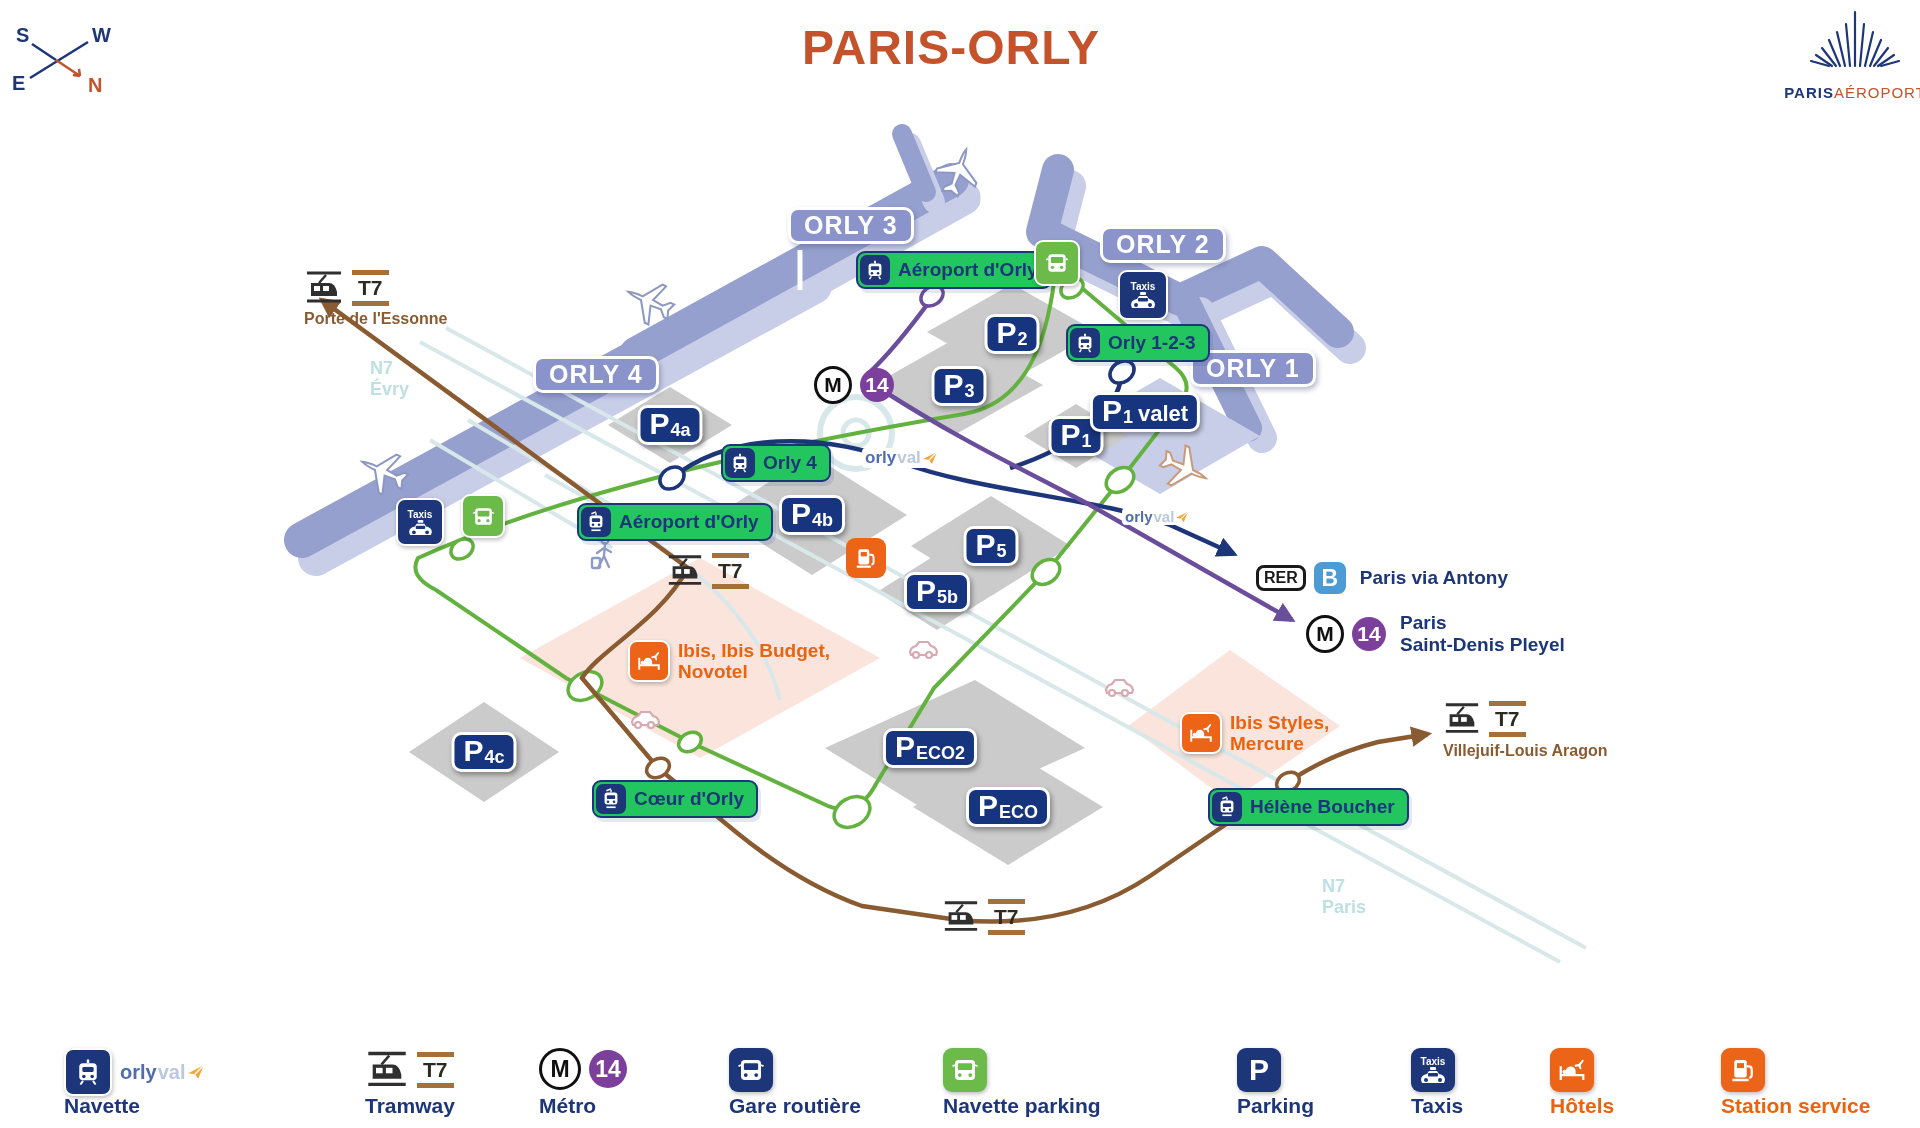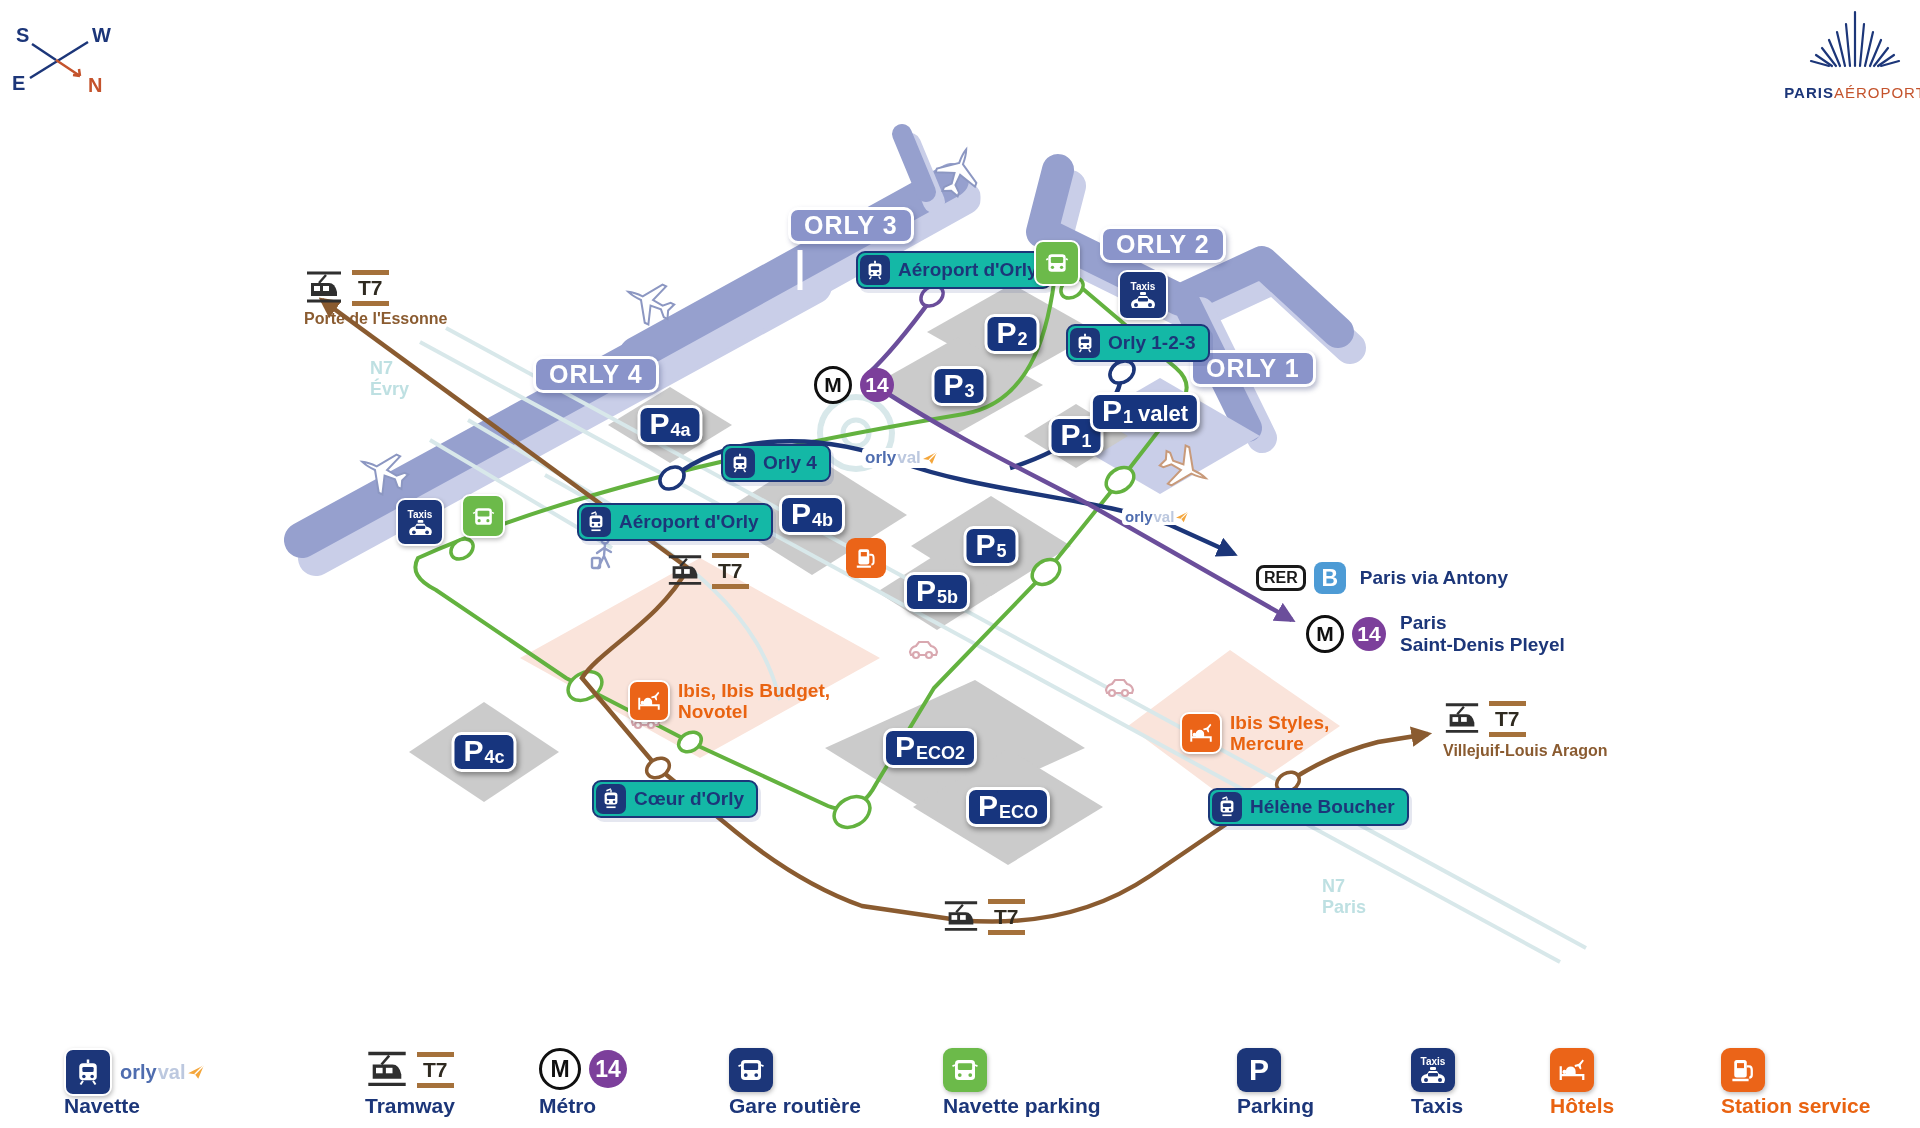--- a/index.html
+++ b/index.html
@@ -7,21 +7,21 @@
           font-family:"Liberation Sans",sans-serif;}
   .abs{position:absolute;}
   
   #title{top:20px;left:50%;transform:translateX(-53%);font-size:48px;font-weight:bold;
          letter-spacing:1px;color:#C4532C;}
   
   .tlabel{background:#8A94CA;border:3px solid #fff;border-radius:10px;color:#fff;
           font-weight:bold;font-size:25px;padding:1px 13px;letter-spacing:1px;
           box-shadow:2px 3px 5px rgba(60,70,120,.35);white-space:nowrap;}
   
-  .stn{display:flex;align-items:center;background:#14b8a6;border:2px solid #1C3679;
+  .stn{display:flex;align-items:center;background:#22c55e;border:2px solid #1C3679;
        border-radius:9px;padding:2px;box-shadow:3px 4px 0 rgba(40,60,130,.12);white-space:nowrap;}
   .stn .ic{width:30px;height:30px;border-radius:7px;background:#1C3679;display:flex;
            align-items:center;justify-content:center;flex:0 0 auto;}
   .stn .txt{font-weight:bold;color:#1C3679;font-size:19px;padding:0 10px 0 8px;}
   
   .pbadge{background:#17357E;border:3px solid #fff;border-radius:10px;color:#fff;
           font-weight:bold;padding:1px 9px 3px 9px;box-shadow:2px 3px 5px rgba(0,0,0,.35);
           white-space:nowrap;transform:translate(-50%,-50%);display:flex;align-items:baseline;}
   .pb-main{font-size:30px;line-height:1;}
   .pb-sub{font-size:18px;line-height:1;margin-left:1px;position:relative;top:2px;}
@@ -200,20 +200,21 @@
   <svg class="abs" style="left:6px;top:16px" width="110" height="84" viewBox="0 0 110 84">
     <line x1="26" y1="28" x2="50" y2="44" stroke="#1C3679" stroke-width="2.5"></line>
     <line x1="24" y1="62" x2="82" y2="26" stroke="#1C3679" stroke-width="2.5"></line>
     <path d="M50,44 L74,60 M74,60 l-7,-1 M74,60 l-1,-7" stroke="#C4532C" stroke-width="2.5" fill="none"></path>
     <text x="10" y="26" font-size="20" font-weight="bold" fill="#1C3679">S</text>
     <text x="86" y="26" font-size="20" font-weight="bold" fill="#1C3679">W</text>
     <text x="6" y="74" font-size="20" font-weight="bold" fill="#1C3679">E</text>
     <text x="82" y="76" font-size="20" font-weight="bold" fill="#C4532C">N</text>
   </svg>
 
+  <div class="abs" id="title">PARIS-ORLY</div>
 
   <div class="abs" style="left:1780px;top:8px;width:150px;text-align:center;">
     <svg width="150" height="72" viewBox="0 0 150 72">
       <g stroke="#1C3679" stroke-width="2.2" stroke-linecap="round">
         <line x1="75" y1="58" x2="75" y2="4"></line>
         <line x1="70" y1="58" x2="66" y2="16"></line>
           <line x1="80" y1="58" x2="84" y2="16"></line>
         <line x1="65" y1="58" x2="57" y2="24"></line>
           <line x1="85" y1="58" x2="93" y2="24"></line>
         <line x1="60" y1="58" x2="49" y2="32"></line>
@@ -472,21 +473,21 @@
 
   <div class="abs n7" style="left:370px;top:358px;">
       <span style="display:block;">N7</span>
       <span style="display:block;">Évry</span>
     </div>
   <div class="abs n7" style="left:1322px;top:876px;">
       <span style="display:block;">N7</span>
       <span style="display:block;">Paris</span>
     </div>
 
-  <div class="abs row" style="left:628px;top:640px;align-items:flex-start;margin-top:40px;">
+  <div class="abs row" style="left:628px;top:640px;align-items:flex-start;">
     <span class="sq orange" style="width:38px;height:38px;flex:0 0 auto;">
       <svg width="26" height="26" viewBox="0 0 24 24">
           <path d="M14,8 l3.5,-1 3,-3.5 1,1 -2.5,3.5 0.5,3 -1,0.5 -1.5,-2.5 -2.5,0.5 z" fill="#fff"></path>
           <g stroke="#fff" stroke-width="1.8" fill="none">
             <path d="M3,9 v11"></path>
             <path d="M3,16 h18 v4"></path>
             <path d="M8,16 v-3 a3,3 0 0 1 6,0 v3" fill="#fff"></path>
           </g>
           <circle cx="6" cy="13.5" r="1.7" fill="#fff"></circle>
         </svg>

